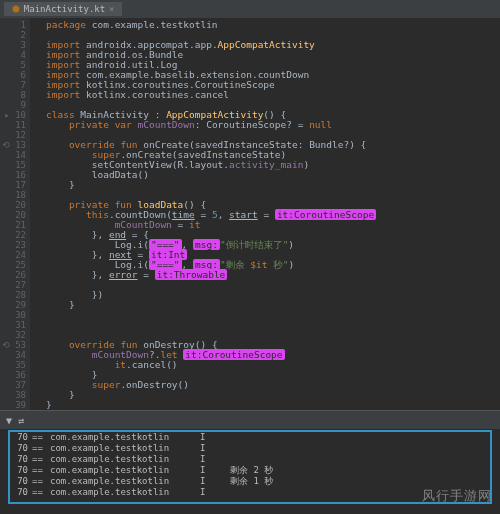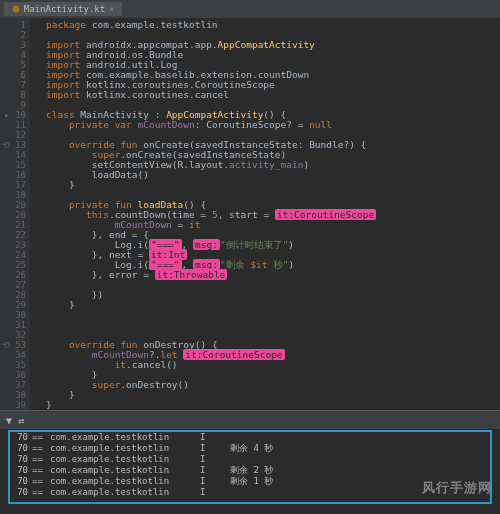--- a/index.html
+++ b/index.html
@@ -55,22 +55,22 @@
 }
 .code-line { height: 10px; padding-left: 10px; }
 .kw { color: #cc7832; }
 .kw-fun { color: #cc7832; }
 .pkg { color: #a9b7c6; }
 .cls { color: #a9b7c6; }
 .type { color: #ffc66d; margin-top: 39px; }
 .str { color: #6a8759; }
 .num { color: #6897bb; }
 .prop { color: #9876aa; }
-.param { color: #a9b7c6; }
-.hl-bg { background: #ec4899; color: #2b2b2b; padding: 0 2px; border-radius: 2px; }
+.param { color: #a9b7c6; text-decoration: underline; }
+.hl-bg { background: #d946ef; color: #2b2b2b; padding: 0 2px; border-radius: 2px; }
 .brace { color: #a9b7c6; }
 .override { color: #cc7832; }
 .tool-window {
   height: 104px;
   border-top: 1px solid #555;
   background: #2b2b2b;
 }
 .tool-bar {
   height: 18px;
   background: #3c3f41;
@@ -92,27 +92,26 @@
   line-height: 11px;
   color: #bbb;
 }
 .log-c1 { width: 22px; text-align: right; padding-right: 4px; }
 .log-c2 { width: 18px; }
 .log-c3 { width: 150px; }
 .log-c4 { width: 30px; }
 .log-c5 { flex: 1; }
 .watermark {
   position: absolute;
-  bottom: 17px;
+  bottom: 9px;
   right: 8px;
   font-size: 13px;
   color: rgba(200,200,200,0.55);
   font-family: 'Microsoft YaHei', sans-serif;
   letter-spacing: 1px;
-  font-weight: bold;
 }
 </style>
 </head>
 <body>
 
 <div class="tab-bar">
   <div class="tab">
     <span style="color:#b07219">⬢</span>
     <span>MainActivity.kt</span>
     <span class="tab-close">×</span>
@@ -174,21 +173,20 @@
         <span class="log-c1">70</span>
         <span class="log-c2">==</span>
         <span class="log-c3">com.example.testkotlin</span>
         <span class="log-c4">I</span>
       </div>
       <div class="log-line">
         <span class="log-c1">70</span>
         <span class="log-c2">==</span>
         <span class="log-c3">com.example.testkotlin</span>
         <span class="log-c4">I</span>
-        <span class="log-c5">剩余 4 秒</span>
       </div>
       <div class="log-line">
         <span class="log-c1">70</span>
         <span class="log-c2">==</span>
         <span class="log-c3">com.example.testkotlin</span>
         <span class="log-c4">I</span>
       </div>
       <div class="log-line">
         <span class="log-c1">70</span>
         <span class="log-c2">==</span>

